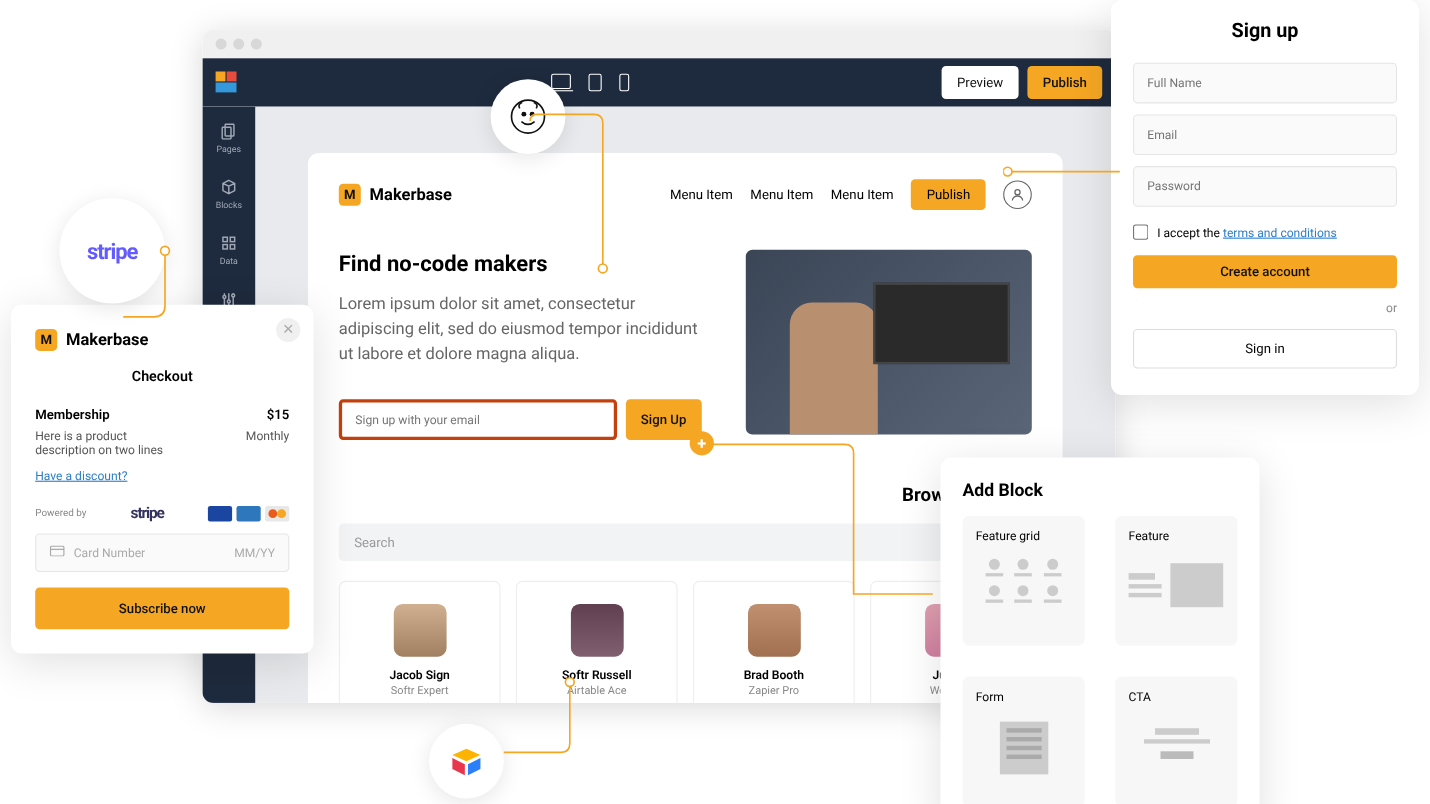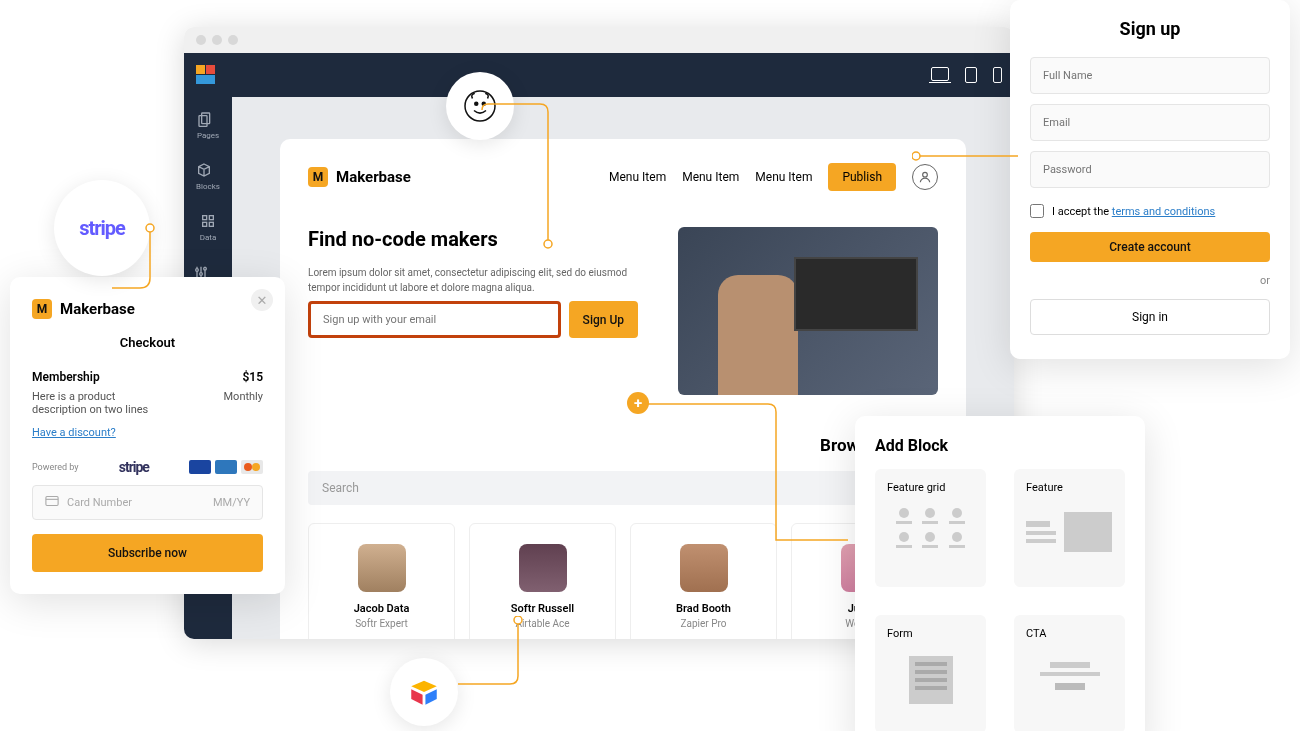--- a/index.html
+++ b/index.html
@@ -16,37 +16,37 @@
 .device-icons span{display:inline-flex;align-items:center;justify-content:center;width:18px;height:14px;border:1.5px solid #fff;border-radius:2px;position:relative}
 .device-icons span.laptop::after{content:"";position:absolute;bottom:-3px;width:22px;height:1.5px;background:#fff}
 .device-icons span.tablet{width:12px;height:16px}
 .device-icons span.phone{width:9px;height:16px}
 .top-actions{display:flex;gap:8px}
 .btn{border-radius:4px;font-size:12px;padding:8px 14px;cursor:pointer;border:none}
 .btn-white{background:#fff;color:#111}
 .btn-orange{background:#f5a623;color:#111;font-weight:500}
 .app-body{display:flex;height:542px;background:#e8eaed}
 .sidebar{width:48px;background:#1e2a3d;display:flex;flex-direction:column;align-items:center;padding-top:14px;gap:22px;color:#a0a8b5;font-size:8px}
-.side-item{display:flex;flex-direction:column;gap:4px;cursor:pointer}
+.side-item{display:flex;flex-direction:column;align-items:center;gap:4px;cursor:pointer}
 .side-item svg{width:16px;height:16px}
 .main-area{flex:1;padding:42px 48px;overflow:hidden}
 .site-card{background:#fff;border-radius:10px;padding:24px 28px}
 .site-header{display:flex;align-items:center;justify-content:space-between;margin-bottom:36px}
 .site-brand{display:flex;align-items:center;gap:8px}
 .m-badge{width:20px;height:20px;background:#f5a623;border-radius:4px;display:flex;align-items:center;justify-content:center;font-weight:700;font-size:12px;color:#111}
 .brand-name{font-weight:700;font-size:15px}
 .nav{display:flex;align-items:center;gap:16px;font-size:12px}
 .nav-item{cursor:pointer}
 .nav-btn{background:#f5a623;padding:7px 14px;border-radius:4px;font-size:12px;cursor:pointer}
 .user-ico{width:26px;height:26px;border:1.5px solid #666;border-radius:50%;display:flex;align-items:center;justify-content:center}
 .user-ico svg{width:14px;height:14px}
 .hero{display:flex;gap:40px;margin-bottom:40px}
 .hero-left{flex:1}
 .hero-title{font-size:20px;font-weight:700;margin-bottom:14px}
-.hero-desc{font-size:10px;color:#666;line-height:1.5;margin-bottom:6px}
+.hero-desc{font-size:15px;color:#666;line-height:1.5;margin-bottom:30px}
 .hero-form{display:flex;gap:8px}
 .hero-input{flex:1;padding:9px 12px;border:3px solid #c2410c;border-radius:4px;font-size:11px}
 .hero-img{width:260px;height:168px;background:linear-gradient(135deg,#3a4556,#5a6578);border-radius:6px;position:relative;overflow:hidden}
 .hero-img::before{content:"";position:absolute;left:40px;bottom:0;width:80px;height:120px;background:#b89070;border-radius:20px 20px 0 0}
 .hero-img::after{content:"";position:absolute;right:20px;top:30px;width:120px;height:70px;background:#2a2a2a;border:2px solid #444}
 .browse-title{text-align:right;font-size:17px;font-weight:700;margin-bottom:16px}
 .search-bar{background:#f2f3f5;padding:10px 14px;border-radius:4px;font-size:12px;color:#999;margin-bottom:18px}
 .makers{display:flex;gap:14px}
 .maker{flex:1;background:#fff;border:1px solid #eee;border-radius:6px;padding:20px 10px;text-align:center}
 .maker-av{width:48px;height:48px;border-radius:8px;margin:0 auto 10px;background:#888}
@@ -122,20 +122,24 @@
     </div>
   <div class="app-top">
     <div class="logo-box">
         <i></i>
       </div>
     <div class="device-icons">
       <span class="laptop"></span>
       <span class="tablet"></span>
       <span class="phone"></span>
     </div>
+    <div class="top-actions">
+      <button class="btn btn-white">Preview</button>
+      <button class="btn btn-orange">Publish</button>
+    </div>
   </div>
   <div class="app-body">
     <div class="sidebar">
       <div class="side-item">
         <svg viewBox="0 0 24 24" fill="none" stroke="#a0a8b5" stroke-width="2">
             <rect x="7" y="3" width="12" height="16" rx="1"></rect>
             <rect x="3" y="7" width="12" height="16" rx="1"></rect>
           </svg>
         <span>Pages</span>
       </div>
@@ -193,21 +197,21 @@
               <button class="btn btn-orange">Sign Up</button>
             </div>
           </div>
           <div class="hero-img"></div>
         </div>
         <div class="browse-title">Browse makers</div>
         <div class="search-bar">Search</div>
         <div class="makers">
           <div class="maker">
               <div class="maker-av av1"></div>
-              <div class="maker-name">Jacob Data</div>
+              <div class="maker-name">Jacob Sign</div>
               <div class="maker-role">Softr Expert</div>
             </div>
           <div class="maker">
               <div class="maker-av av2"></div>
               <div class="maker-name">Softr Russell</div>
               <div class="maker-role">Airtable Ace</div>
             </div>
           <div class="maker">
               <div class="maker-av av3"></div>
               <div class="maker-name">Brad Booth</div>

